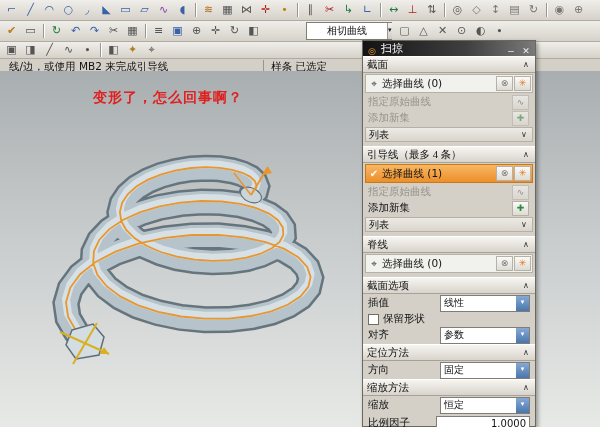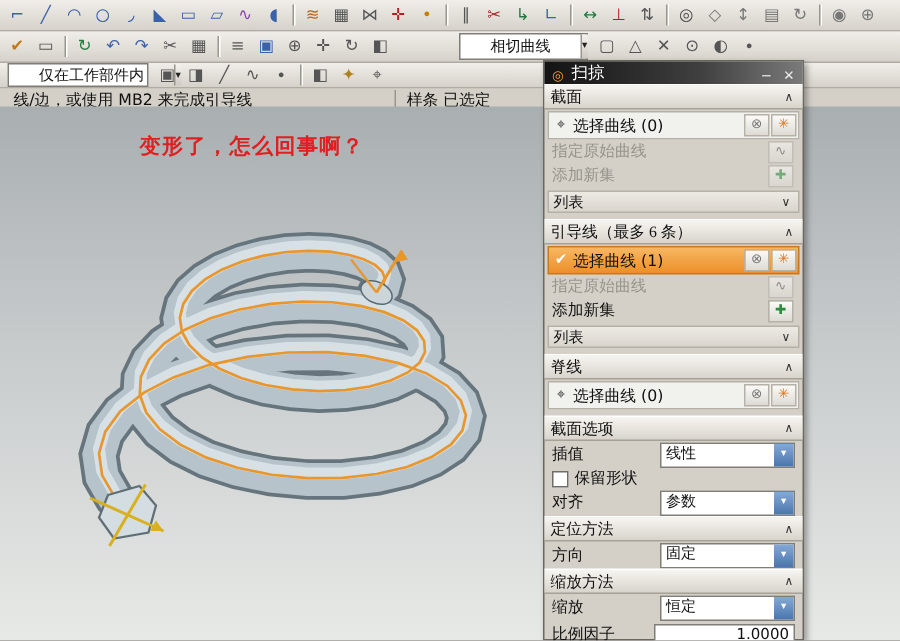--- a/index.html
+++ b/index.html
@@ -57,21 +57,21 @@
   .cursicon{width:16px;text-align:center;font-size:10px;color:#444;}
   .cursicon::after{content:"⌖";}
   .rowsel.active .cursicon{color:#fff;}
   .rowsel.active .cursicon::after{content:"✔";}
   .miniicon{width:15px;height:13px;line-height:13px;text-align:center;font-size:9px;
     border:1px solid #b5b1a7;background:linear-gradient(#fbfaf8,#dedbd4);margin-right:1px;}
   .clear-ic::after{content:"⊗";color:#777;}
   .rule-ic::after{content:"✳";color:#e07820;}
   .add-ic::after{content:"✚";color:#2d8a3e;}
   .orig-ic::after{content:"∿";color:#555;}
-  .rowdis{height:16px;flex:0 0 16px;display:flex;padding:0 5px;
+  .rowdis{height:16px;flex:0 0 16px;display:flex;align-items:center;padding:0 5px;
     color:#97948b;font-size:10.5px;}
   .rowdis .lbl{flex:1;}
   .rowdis .miniicon{opacity:.55;}
   .rowlist{height:13px;flex:0 0 13px;margin:1px 2px;display:flex;align-items:center;padding:0 3px;
     background:linear-gradient(#edeae4,#d9d5cd);border:1px solid #b5b1a7;font-size:10px;}
   .rowlist .lbl{flex:1;}
   .rowfield{height:18px;flex:0 0 18px;display:flex;align-items:center;padding:0 5px;font-size:10.5px;}
   .rowfield .lbl{flex:1;}
   .combo{display:flex;width:88px;height:15px;border:1px solid #7f7d76;background:#fff;}
   .combo .val{flex:1;padding:0 3px;font-size:10px;line-height:13px;overflow:hidden;white-space:nowrap;}
@@ -146,24 +146,20 @@
         <span class="tbi" style="color: rgb(85, 85, 85);">▢</span>
         <span class="tbi" style="color: rgb(85, 85, 85);">△</span>
         <span class="tbi" style="color: rgb(85, 85, 85);">✕</span>
         <span class="tbi" style="color: rgb(85, 85, 85);">⊙</span>
         <span class="tbi" style="color: rgb(85, 85, 85);">◐</span>
         <span class="tbi" style="color: rgb(85, 85, 85);">∙</span>
       </span>
   </div>
 
   <div class="tb tb3">
-    <span class="tbcombo" style="width:92px;height:14px">
-      <span class="val">仅在工作部件内</span>
-      <span class="cbtn2"></span>
-    </span>
     <span style="display:flex;align-items:center">
         <span class="tbi" style="color: rgb(85, 85, 85);">▣</span>
         <span class="tbi" style="color: rgb(85, 85, 85);">◨</span>
         <span class="tbi" style="color: rgb(85, 85, 85);">╱</span>
         <span class="tbi" style="color: rgb(85, 85, 85);">∿</span>
         <span class="tbi" style="color: rgb(85, 85, 85);">∙</span>
         <span class="tbi sep" style="color: rgb(85, 85, 85);">◧</span>
         <span class="tbi" style="color: rgb(176, 128, 32);">✦</span>
         <span class="tbi" style="color: rgb(85, 85, 85);">⌖</span>
       </span>
@@ -222,21 +218,21 @@
       <span class="lbl">添加新集</span>
       <span class="miniicon add-ic"></span>
     </div>
     <div class="rowlist">
       <span class="lbl">列表</span>
       <span class="chev down"></span>
     </div>
     <div class="gap"></div>
 
     <div class="sec">
-      <span class="lbl">引导线（最多 6 条）</span>
+      <span class="lbl">引导线（最多 4 条）</span>
       <span class="chev up"></span>
     </div>
     <div class="rowsel active">
       <span class="cursicon"></span>
       <span class="lbl">选择曲线 (1)</span>
       <span class="miniicon clear-ic"></span>
       <span class="miniicon rule-ic"></span>
     </div>
     <div class="rowdis">
       <span class="lbl">指定原始曲线</span>

